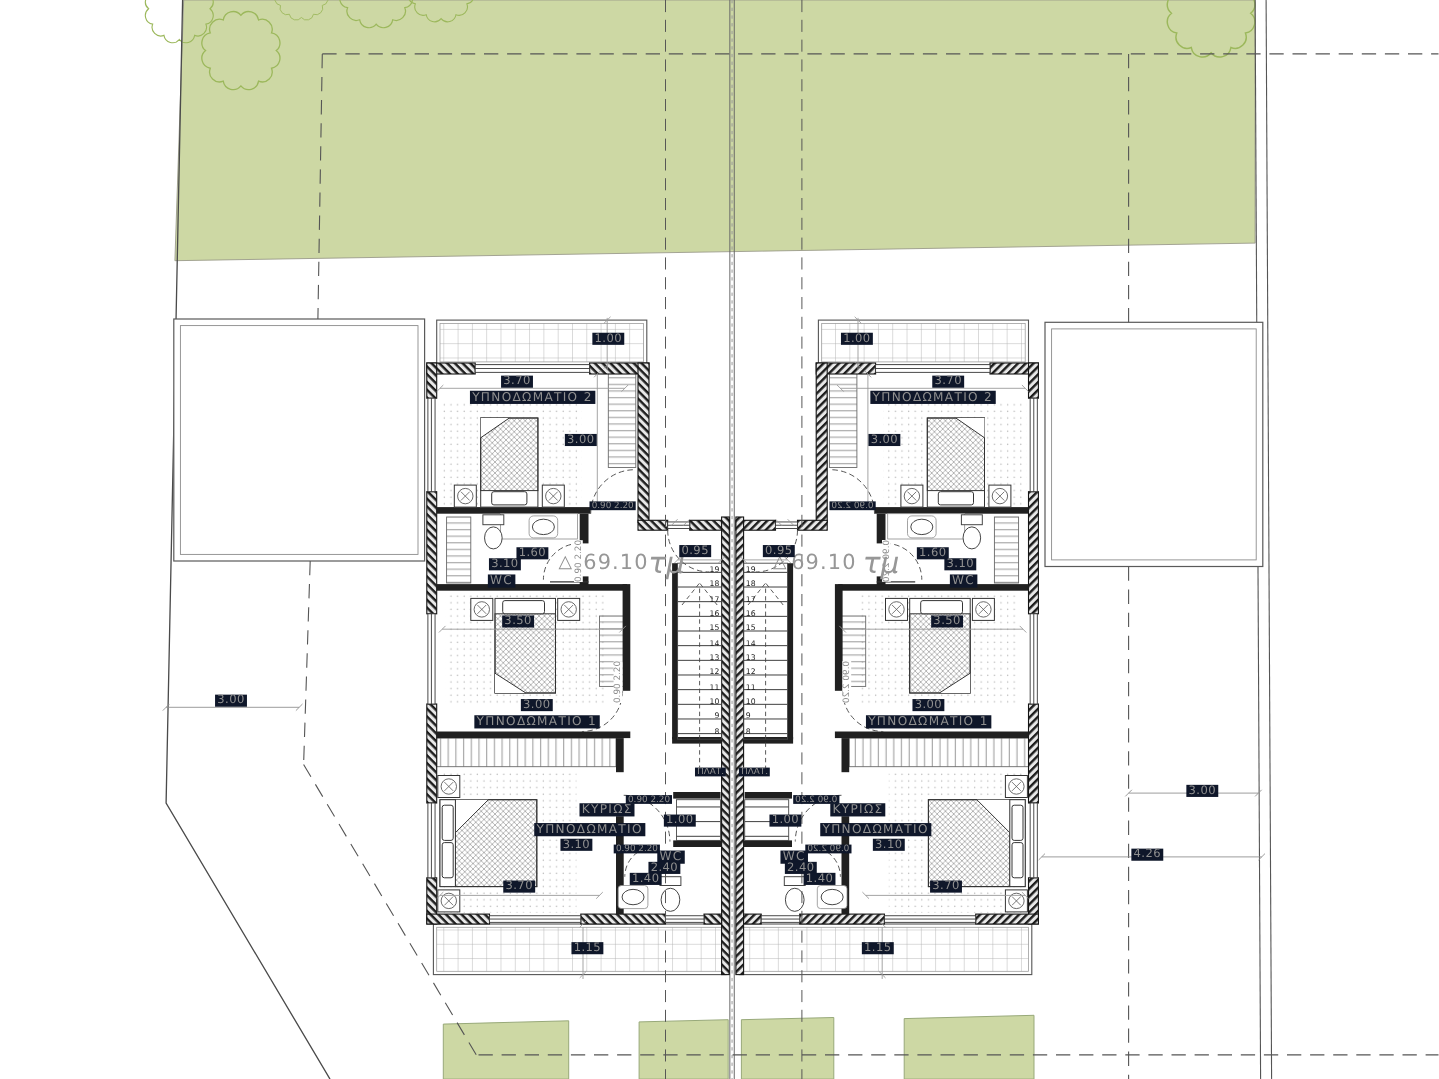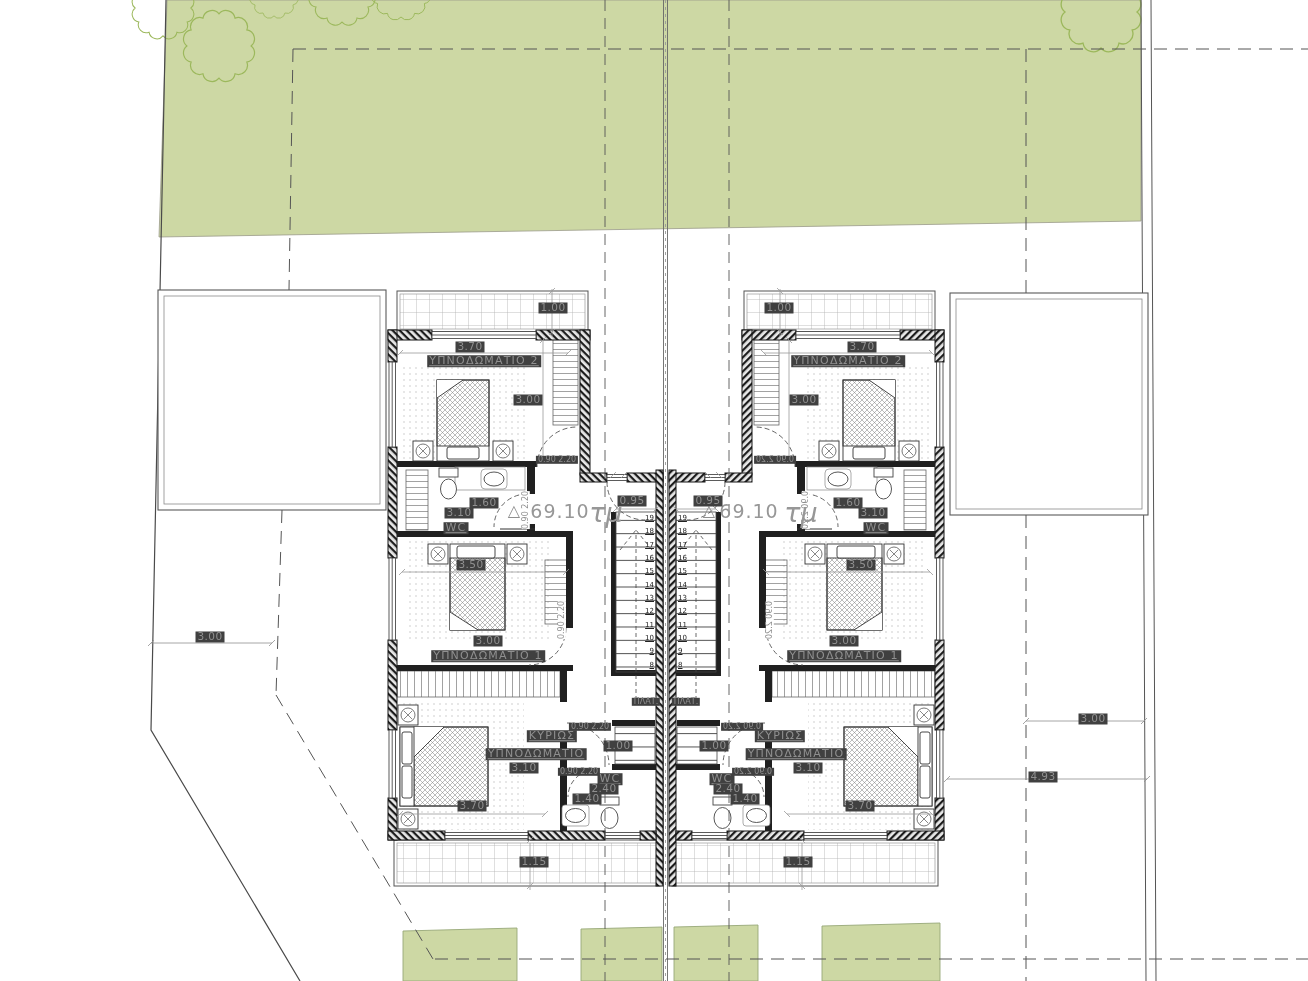--- a/index.html
+++ b/index.html
@@ -2,30 +2,30 @@
 <html><head>
 <meta charset="utf-8">
 <style>
   html,body{margin:0;padding:0;background:#fff;}
   .canvas{position:relative;width:1308px;height:981px;background:#ffffff;overflow:hidden;
           font-family:"DejaVu Sans",sans-serif;}
   .canvas svg{position:absolute;left:0;top:0;}
   #labels{position:absolute;left:0;top:0;width:100%;height:100%;}
   .lbl{position:absolute;color:#8f8f8f;font:10.5px "DejaVu Sans",sans-serif;letter-spacing:.4px;
        white-space:nowrap;transform:translate(-50%,-50%);line-height:1.05;}
-  .room{font-size:11px;letter-spacing:1.2px;text-decoration:underline;}
-  .wbg{background:#404040;padding:0 2px;}
+  .room{font-size:11px;letter-spacing:1.2px;}
+  .wbg{background:#0f172a;padding:0 2px;}
   .sm{font-size:8px;letter-spacing:0;}
   .big{font-size:19px;letter-spacing:1px;color:#979797;}
   .italic{font-style:italic;font-size:27px;letter-spacing:0;}
   .tri{font-size:16px;color:#8f8f8f;}
   .vert{transform:translate(-50%,-50%) rotate(-90deg);background:#fff;}
   .vertmir{transform:translate(-50%,-50%) rotate(-90deg) scaleX(-1);background:#fff;}
   .mir{transform:translate(-50%,-50%) scaleX(-1);}
-  .stair-col{position:absolute;font:7px "DejaVu Sans",sans-serif;color:#222;text-decoration:underline;}
+  .stair-col{position:absolute;font:7px "DejaVu Sans",sans-serif;color:#222;}
   .stair-col span{display:block;height:13.33px;line-height:13.33px;}
 </style>
 </head>
 <body>
 
 <div class="canvas">
 <svg width="1308" height="981" viewBox="0 0 1308 981" xmlns="http://www.w3.org/2000/svg" shape-rendering="geometricPrecision">
   <defs>
     <pattern id="wallh" width="5" height="5" patternUnits="userSpaceOnUse" patternTransform="rotate(45)">
       <rect width="5" height="5" fill="#e8e8e8"></rect>
@@ -252,21 +252,21 @@
 
   <g stroke="#555" stroke-width="0.9" fill="none" stroke-dasharray="11,7">
     <line x1="605" y1="0" x2="605" y2="981"></line>
     <line x1="729" y1="0" x2="729" y2="981"></line>
   </g>
 </svg>
 
 <div id="labels">
       <span class="lbl wbg" style="left: 210px; top: 637px;">3.00</span>
       <span class="lbl wbg" style="left: 1093px; top: 719px;">3.00</span>
-      <span class="lbl wbg" style="left: 1043px; top: 777px;">4.93</span>
+      <span class="lbl wbg" style="left: 1043px; top: 777px;">4.26</span>
       <span class="lbl wbg" style="left: 553px; top: 308px;">1.00</span>
       <span class="lbl wbg" style="left: 470px; top: 347px;">3.70</span>
       <span class="lbl room wbg" style="left: 484px; top: 361px;">ΥΠΝΟΔΩΜΑΤΙΟ 2</span>
       <span class="lbl wbg" style="left: 528px; top: 400px;">3.00</span>
       <span class="lbl sm wbg" style="left: 557px; top: 460px;">0.90 2.20</span>
       <span class="lbl sm vert" style="left: 526px; top: 510px;">0.90 2.20</span>
       <span class="lbl wbg" style="left: 484px; top: 503px;">1.60</span>
       <span class="lbl wbg" style="left: 459px; top: 513px;">3.10</span>
       <span class="lbl room wbg" style="left: 456px; top: 528px;">WC</span>
       <span class="lbl tri" style="left: 514px; top: 511px;">△</span>

